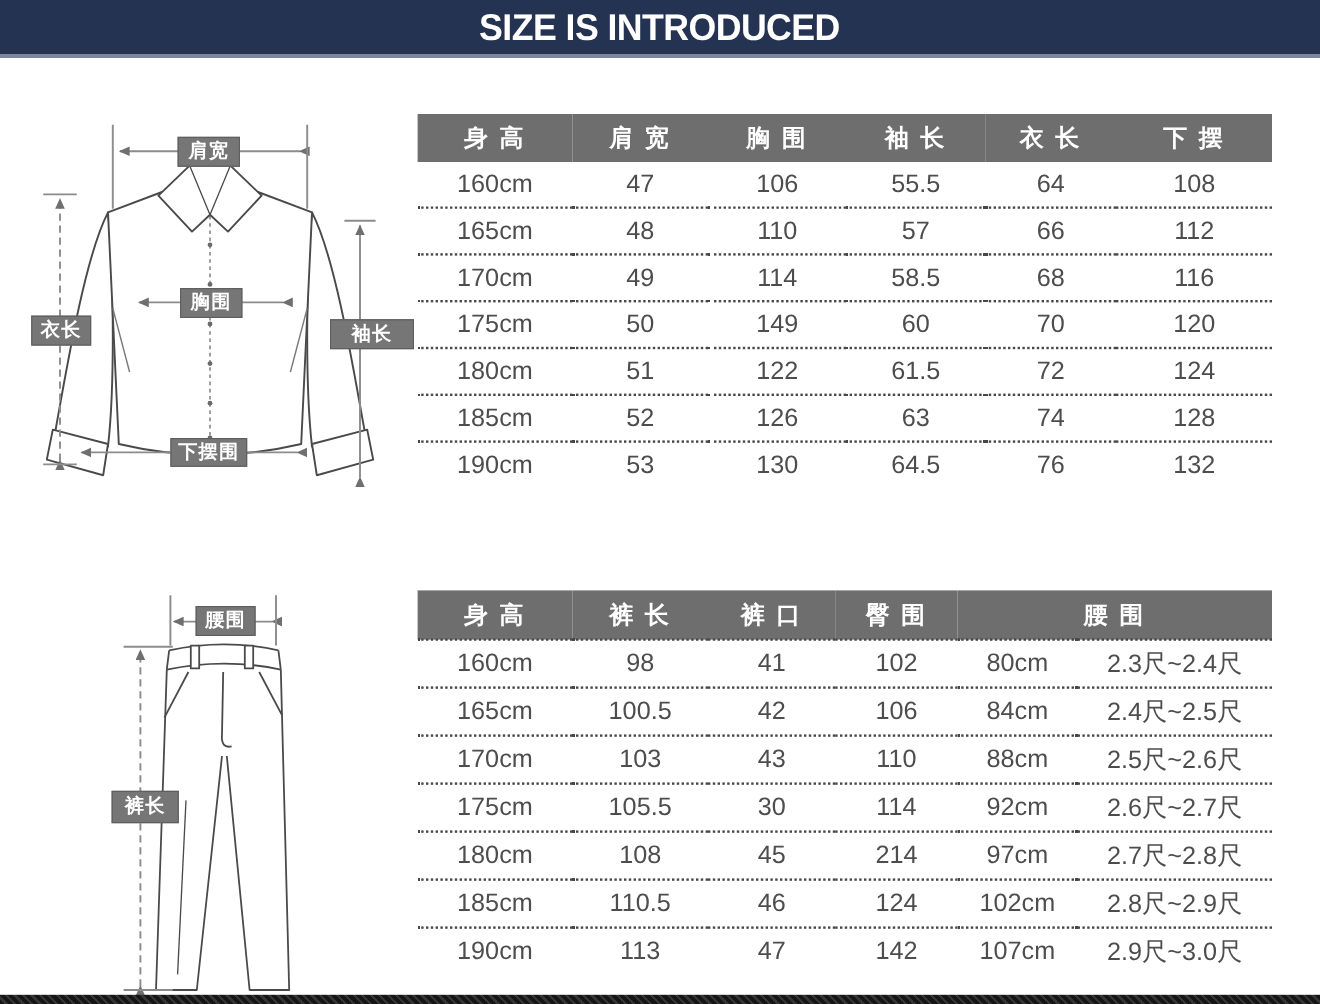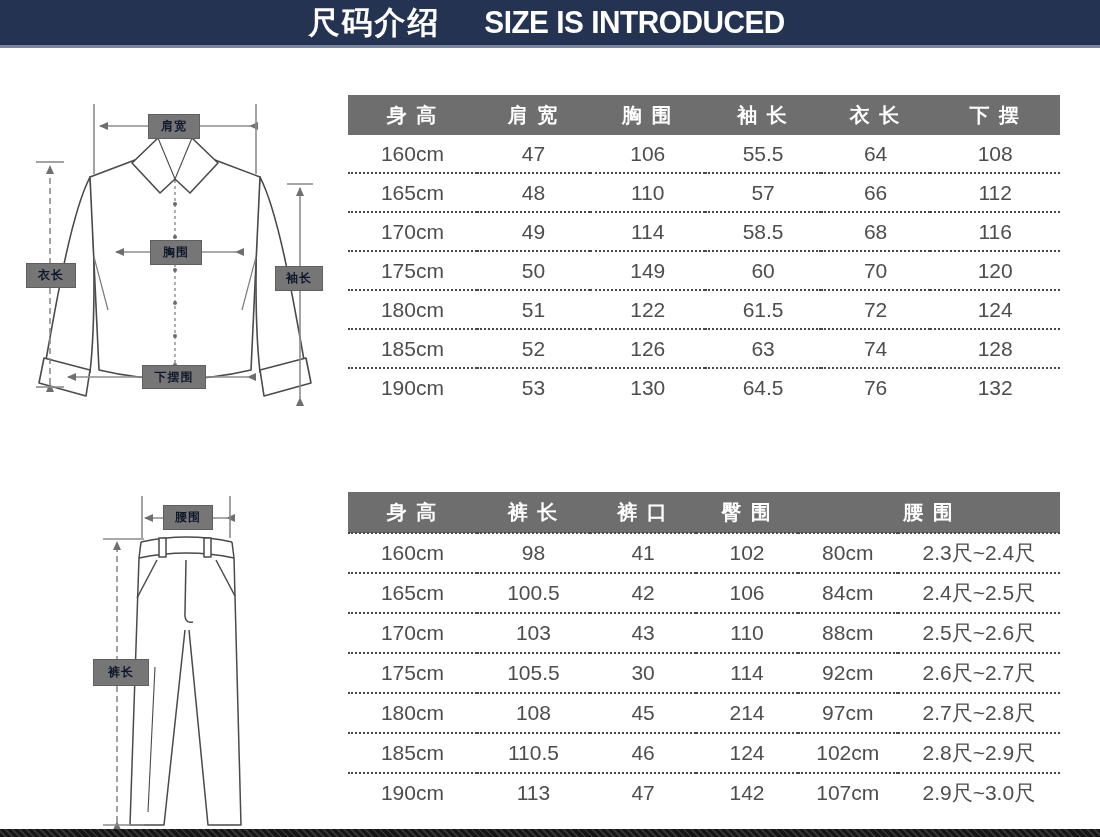--- a/index.html
+++ b/index.html
@@ -13,22 +13,22 @@
     background:#253352;border-bottom:3px solid #7b84a0;
     display:flex;align-items:center;justify-content:center;gap:38px;
     color:#ffffff;
   }
   .banner .cn{font-size:31px;font-weight:700;letter-spacing:2px;}
   .banner .en{font-size:31px;font-weight:800;letter-spacing:-0.5px;transform:scaleX(0.96);}
   
   .figure{position:absolute;}
   .figure svg{position:absolute;left:0;top:0;}
   .badge{
-    position:absolute;background:#767676;border:1px solid #5f5f5f;color:#0f172a;
-    font-size:12px;font-weight:700;display:flex;align-items:center;justify-content:center;
+    position:absolute;background:#767676;border:1px solid #5f5f5f;color:#ffffff;
+    font-size:16px;font-weight:700;display:flex;align-items:center;justify-content:center;
     letter-spacing:1px;box-sizing:border-box;
   }
   
   .size-table{
     position:absolute;left:348px;width:712px;border-collapse:collapse;table-layout:fixed;
   }
   .size-table thead th{
     background:#6e6e6e;color:#ffffff;font-size:20px;font-weight:700;
     height:40px;letter-spacing:2px;padding:0;text-align:center;
   }
@@ -42,21 +42,20 @@
   
   .bottom-bar{
     position:absolute;left:0;top:829px;width:1100px;height:8px;
     background:repeating-linear-gradient(45deg,#151515 0 3px,#343434 3px 5px);
   }
 </style>
 </head>
 <body>
 
 <div class="banner">
-  <span class="cn">尺码介绍</span>
   <span class="en">SIZE IS INTRODUCED</span>
 </div>
 
 <div class="figure" style="left:8px;top:62px;width:340px;height:355px">
   <svg width="340" height="355" viewBox="0 0 340 355">
     <defs>
       <marker id="sA" markerUnits="userSpaceOnUse" markerWidth="12" markerHeight="10" refX="8" refY="4" orient="auto">
         <path d="M0,0 L9,4 L0,8 Z" fill="#6f6f6f"></path>
       </marker>
     </defs>
@@ -101,21 +100,21 @@
 
       <line x1="292" y1="126" x2="292" y2="336" marker-start="url(#sA)" marker-end="url(#sA)" transform="rotate(180 292 231)"></line>
       <line x1="279" y1="122" x2="305" y2="122"></line>
 
       <line x1="60" y1="315" x2="240" y2="315" marker-start="url(#sA)" marker-end="url(#sA)" transform="rotate(180 150 315)"></line>
     </g>
   </svg>
   <div class="badge" style="left:140px;top:52px;width:52px;height:25px">肩宽</div>
   <div class="badge" style="left:142px;top:178px;width:52px;height:25px">胸围</div>
   <div class="badge" style="left:18px;top:201px;width:50px;height:25px">衣长</div>
-  <div class="badge" style="left:267px;top:204px;width:48px;height:25px">袖长</div>
+  <div class="badge" style="left:267px;top:204px;width:70px;height:25px">袖长</div>
   <div class="badge" style="left:134px;top:303px;width:64px;height:24px">下摆围</div>
 </div>
 
 <table class="size-table" id="shirt-table" style="top:95px">
     <colgroup>
       <col style="width: 18.1%;">
       <col style="width: 15.9%;">
       <col style="width: 16.2%;">
       <col style="width: 16.2%;">
       <col style="width: 15.4%;">

